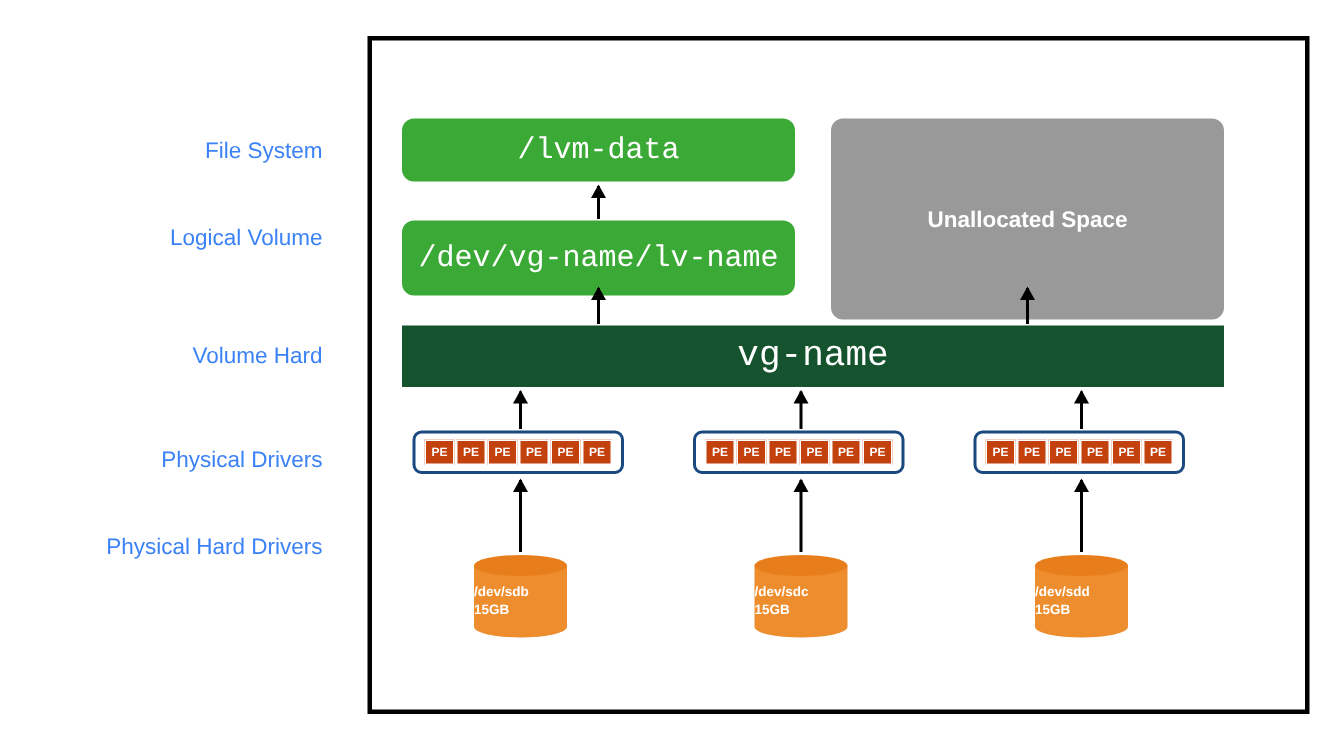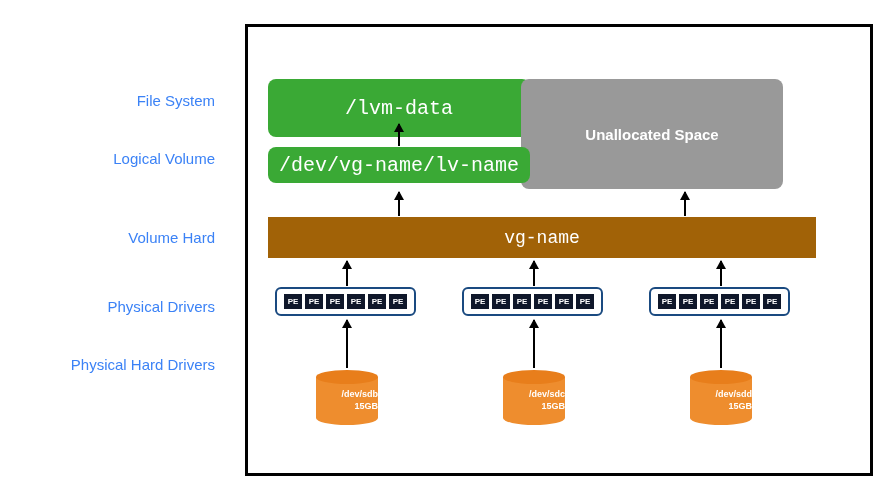--- a/index.html
+++ b/index.html
@@ -1,45 +1,45 @@
 <!DOCTYPE html>
 <html><head>
 <meta charset="utf-8">
 <style>
   * { box-sizing: border-box; margin: 0; padding: 0; }
   body { font-family: Arial, sans-serif; background: #fff; width: 889px; height: 500px; position: relative; }
   .container { position: absolute; left: 245px; top: 24px; width: 628px; height: 452px; border: 3px solid #000; }
   .label { position: absolute; font-size: 15px; color: #3b82f6; text-align: right; width: 200px; }
   .green-box { position: absolute; background: #3aa935; color: #fff; border-radius: 8px; display: flex; align-items: center; justify-content: center; font-family: 'Courier New', monospace; font-size: 20px; }
   .gray-box { position: absolute; background: #999; color: #fff; border-radius: 8px; display: flex; align-items: center; justify-content: center; font-size: 15px; font-weight: bold; }
-  .orange-box { position: absolute; background: #a16207; color: #fff; display: flex; align-items: center; justify-content: center; font-family: 'Courier New', monospace; font-size: 18px; }
+  .orange-box { position: absolute; background: #14532d; color: #fff; display: flex; align-items: center; justify-content: center; font-family: 'Courier New', monospace; font-size: 24px; }
   .pv-box { position: absolute; border: 2.5px solid #1a4a80; border-radius: 6px; background: #fff; padding: 4px 6px; display: flex; gap: 1px; }
-  .pe { background: #0f172a; color: #fff; font-size: 8px; font-weight: bold; width: 20px; height: 17px; display: flex; align-items: center; justify-content: center; border: 1px solid #fff; }
+  .pe { background: #c2410c; color: #fff; font-size: 8px; font-weight: bold; width: 20px; height: 17px; display: flex; align-items: center; justify-content: center; border: 1px solid #fff; }
   .cylinder { position: absolute; width: 62px; }
   .cyl-top { width: 62px; height: 14px; background: #e87e1b; border-radius: 50%; position: absolute; top: 0; }
-  .cyl-body { width: 62px; height: 48px; background: #ee8d2e; position: absolute; top: 7px; border-bottom-left-radius: 31px 7px; border-bottom-right-radius: 31px 7px; display: flex; flex-direction: column; align-items: flex-end; justify-content: center; color: #fff; font-size: 9px; font-weight: bold; line-height: 1.3; }
+  .cyl-body { width: 62px; height: 48px; background: #ee8d2e; position: absolute; top: 7px; border-bottom-left-radius: 31px 7px; border-bottom-right-radius: 31px 7px; display: flex; flex-direction: column; align-items: flex-start; justify-content: center; color: #fff; font-size: 9px; font-weight: bold; line-height: 1.3; }
   .arrow { position: absolute; width: 2px; background: #000; }
   .arrow::before { content: ''; position: absolute; top: -1px; left: -4px; width: 0; height: 0; border-left: 5px solid transparent; border-right: 5px solid transparent; border-bottom: 9px solid #000; }
 </style>
 </head>
 <body>
 
 <div class="label" style="left:15px; top:92px">File System</div>
 <div class="label" style="left:15px; top:150px">Logical Volume</div>
 <div class="label" style="left:15px; top:229px">Volume Hard</div>
 <div class="label" style="left:15px; top:298px">Physical Drivers</div>
 <div class="label" style="left:15px; top:356px">Physical Hard Drivers</div>
 
 <div class="container"></div>
 
-<div class="green-box" style="left:268px; top:79px; width:262px; height:58px">/lvm-data</div>
+<div class="green-box" style="left:268px; top:79px; width:262px; height:42px">/lvm-data</div>
 
-<div class="gray-box" style="left:521px; top:79px; width:262px; height:110px">Unallocated Space</div>
+<div class="gray-box" style="left:554px; top:79px; width:262px; height:134px">Unallocated Space</div>
 
-<div class="green-box" style="left:268px; top:147px; width:262px; height:36px">/dev/vg-name/lv-name</div>
+<div class="green-box" style="left:268px; top:147px; width:262px; height:50px">/dev/vg-name/lv-name</div>
 
 <div class="orange-box" style="left:268px; top:217px; width:548px; height:41px">vg-name</div>
 
 <div class="pv-box" style="left:275px; top:287px">
   <div class="pe">PE</div>
   <div class="pe">PE</div>
   <div class="pe">PE</div>
   <div class="pe">PE</div>
   <div class="pe">PE</div>
   <div class="pe">PE</div>

